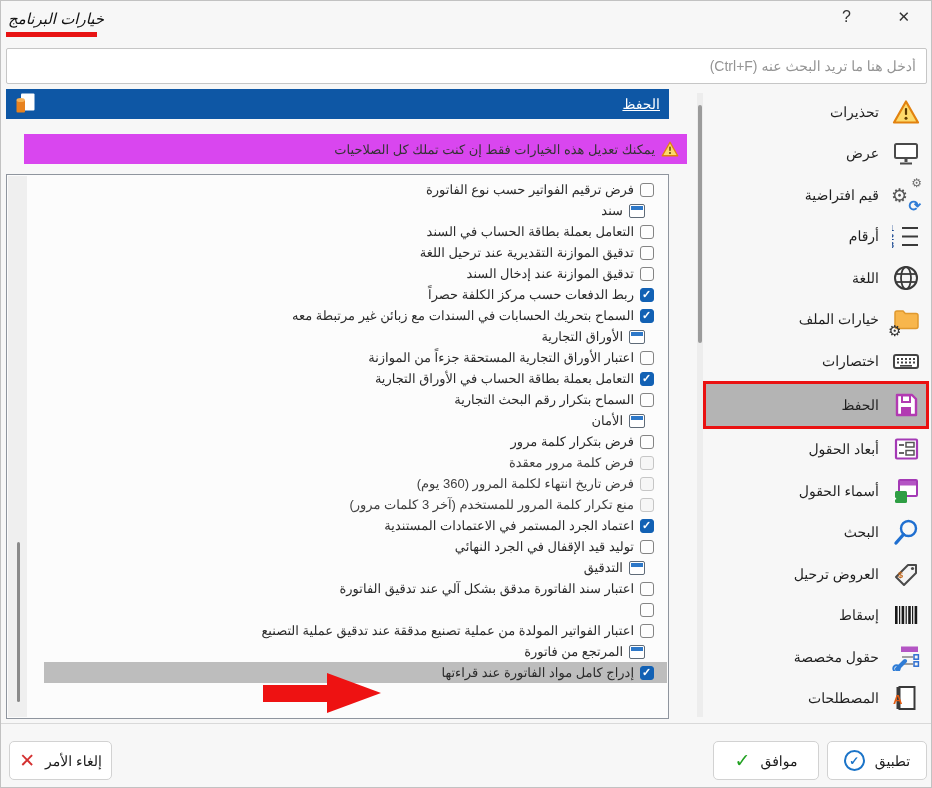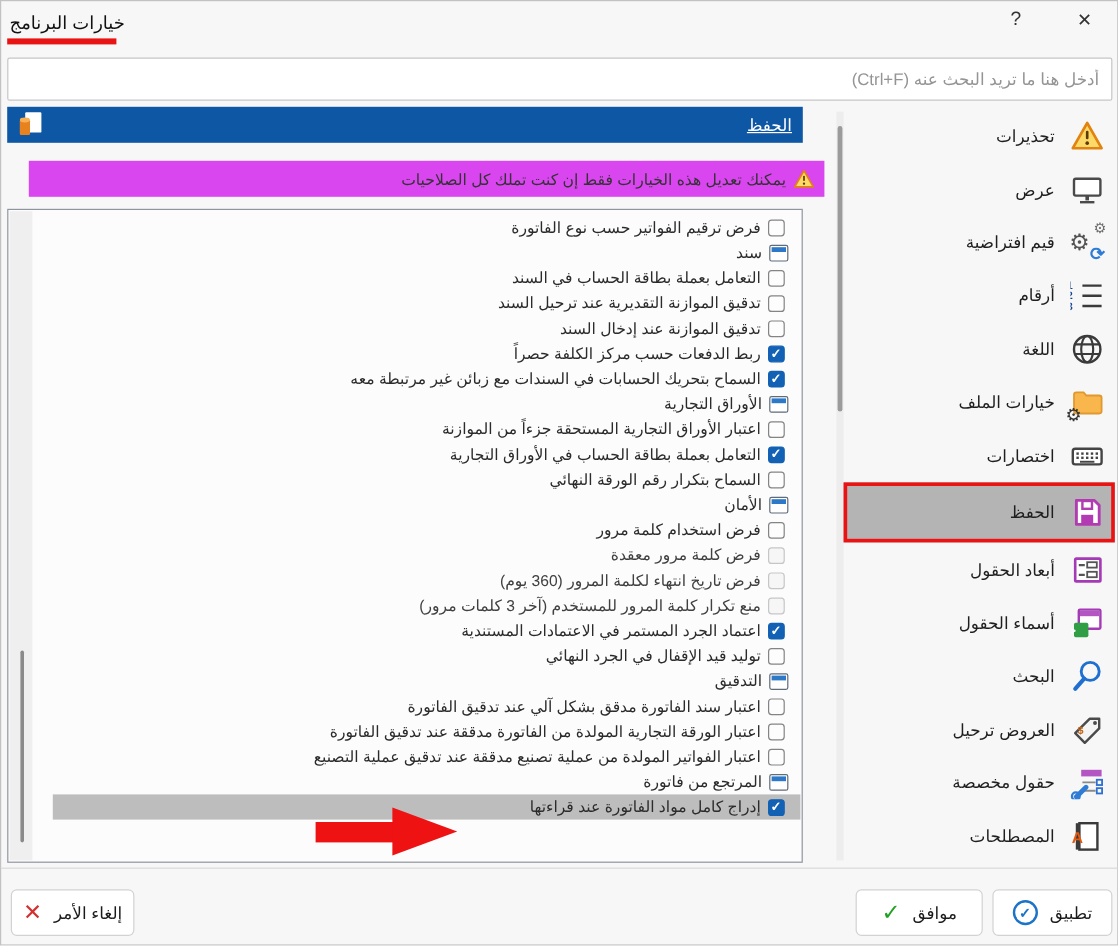--- a/index.html
+++ b/index.html
@@ -2,21 +2,21 @@
 <html><head>
 <meta charset="utf-8">
 <style>
   * { margin:0; padding:0; box-sizing:border-box; }
   html,body { background:#e9e9e9; }
   body { font-family:"Liberation Sans", sans-serif; }
   .dialog { position:relative; width:932px; height:788px; background:#f7f7f7;
             border:1px solid #c2c2c2; overflow:hidden; }
 
   
-  .title { position:absolute; left:7px; top:9px; font-size:15px; color:#111; }
+  .title { position:absolute; left:7px; top:9px; font-size:15px; color:#111;font-style:italic; }
   .title-underline { position:absolute; left:5px; top:31px; width:91px; height:5px; background:#e81414; }
   .win-help { position:absolute; right:80px; top:7px; font-size:16px; color:#333; cursor:default; }
   .win-close { position:absolute; right:21px; top:7px; font-size:15px; color:#333; cursor:default; }
 
   
   .search { position:absolute; left:5px; top:47px; width:921px; height:36px;
             border:1px solid #c6c6c6; border-radius:2px; background:#fff;
             direction:rtl; padding:0 10px; font-size:14px; color:#333; outline:none;
             font-family:"Liberation Sans", sans-serif; }
   .search::placeholder { color:#949494; }
@@ -33,21 +33,21 @@
               background:#d946ef; direction:rtl; display:flex; align-items:center;
               gap:6px; padding:0 8px; font-size:13px; color:#333; }
 
   
   .list { position:absolute; left:5px; top:173px; width:663px; height:545px;
           background:#fcfcfc; border:1px solid #8f959e; }
   .list-scroll-track { position:absolute; left:1px; top:1px; width:19px; height:541px; background:#efefef; }
   .list-scroll-thumb { position:absolute; left:9px; top:366px; width:3px; height:160px; background:#8a8a8a; border-radius:2px; }
   .rows { position:absolute; left:21px; right:1px; top:4px; direction:rtl; }
   .row { height:21px; display:flex; align-items:center; gap:6px; font-size:13px; color:#2b2b2b; padding-right:13px; }
-  .row.group { padding-right:10px; }
+  .row.group { padding-right:22px; }
   .row.hl { background:#bdbdbd;margin-left:16px; }
   .cb { width:14px; height:14px; border:1px solid #848484; border-radius:3px; background:#fdfdfd; flex:0 0 auto; position:relative; }
   .cb.checked { background:#1261b4; border-color:#1261b4; }
   .cb.checked::after { content:"✓"; position:absolute; left:1px; top:-1px; color:#fff; font-size:11px; font-weight:bold; }
   .cb.disabled { border-color:#c6c6c6; background:#f6f6f6; }
   .row.disabled .row-label { color:#404040; }
   .win { width:16px; height:14px; border:1px solid #5f6b78; border-radius:2px; background:#fff; flex:0 0 auto; padding:1px; }
   .win .win-bar { display:block; width:100%; height:4px; background:#2e78c8; }
 
   
@@ -129,21 +129,21 @@
             <span class="win-bar"></span>
           </span>
           <span class="row-label">سند</span>
         </div>
       <div class="row item">
           <span class="cb"></span>
           <span class="row-label">التعامل بعملة بطاقة الحساب في السند</span>
         </div>
       <div class="row item">
           <span class="cb"></span>
-          <span class="row-label">تدقيق الموازنة التقديرية عند ترحيل السند</span>
+          <span class="row-label">تدقيق الموازنة التقديرية عند ترحيل اللغة</span>
         </div>
       <div class="row item">
           <span class="cb"></span>
           <span class="row-label">تدقيق الموازنة عند إدخال السند</span>
         </div>
       <div class="row item">
           <span class="cb checked"></span>
           <span class="row-label">ربط الدفعات حسب مركز الكلفة حصراً</span>
         </div>
       <div class="row item">
@@ -159,31 +159,31 @@
       <div class="row item">
           <span class="cb"></span>
           <span class="row-label">اعتبار الأوراق التجارية المستحقة جزءاً من الموازنة</span>
         </div>
       <div class="row item">
           <span class="cb checked"></span>
           <span class="row-label">التعامل بعملة بطاقة الحساب في الأوراق التجارية</span>
         </div>
       <div class="row item">
           <span class="cb"></span>
-          <span class="row-label">السماح بتكرار رقم الورقة النهائي</span>
+          <span class="row-label">السماح بتكرار رقم البحث التجارية</span>
         </div>
       <div class="row group">
           <span class="win">
             <span class="win-bar"></span>
           </span>
           <span class="row-label">الأمان</span>
         </div>
       <div class="row item">
           <span class="cb"></span>
-          <span class="row-label">فرض استخدام كلمة مرور</span>
+          <span class="row-label">فرض بتكرار كلمة مرور</span>
         </div>
       <div class="row item disabled">
           <span class="cb disabled"></span>
           <span class="row-label">فرض كلمة مرور معقدة</span>
         </div>
       <div class="row item disabled">
           <span class="cb disabled"></span>
           <span class="row-label">فرض تاريخ انتهاء لكلمة المرور (360 يوم)</span>
         </div>
       <div class="row item disabled">
@@ -203,21 +203,20 @@
             <span class="win-bar"></span>
           </span>
           <span class="row-label">التدقيق</span>
         </div>
       <div class="row item">
           <span class="cb"></span>
           <span class="row-label">اعتبار سند الفاتورة مدقق بشكل آلي عند تدقيق الفاتورة</span>
         </div>
       <div class="row item">
           <span class="cb"></span>
-          <span class="row-label">اعتبار الورقة التجارية المولدة من الفاتورة مدققة عند تدقيق الفاتورة</span>
         </div>
       <div class="row item">
           <span class="cb"></span>
           <span class="row-label">اعتبار الفواتير المولدة من عملية تصنيع مدققة عند تدقيق عملية التصنيع</span>
         </div>
       <div class="row group">
           <span class="win">
             <span class="win-bar"></span>
           </span>
           <span class="row-label">المرتجع من فاتورة</span>
@@ -376,20 +375,36 @@
       <span class="side-icon">
         <svg width="28" height="28" viewBox="0 0 28 28">
             <path d="M4 17 L16 5 h8 v8 L12 25 z" fill="#f4f4f4" stroke="#4a4a4a" stroke-width="2" stroke-linejoin="round"></path>
             <circle cx="20.5" cy="8.5" r="1.6" fill="#4a4a4a"></circle>
             <text x="11" y="18" font-size="9" font-weight="bold" fill="#c2661a" font-family="Liberation Sans">$</text>
           </svg>
       </span>
       <span class="side-label">العروض ترحيل</span>
     </div>
 
+    <div class="side-item">
+      <span class="side-icon">
+        <svg width="28" height="28" viewBox="0 0 28 28">
+            <g fill="#1a1a1a">
+              <rect x="3" y="5" width="2.6" height="18"></rect>
+              <rect x="7" y="5" width="1.2" height="18"></rect>
+              <rect x="9.6" y="5" width="2.6" height="18"></rect>
+              <rect x="13.6" y="5" width="1.2" height="18"></rect>
+              <rect x="16.2" y="5" width="2.6" height="18"></rect>
+              <rect x="20" y="5" width="1.2" height="18"></rect>
+              <rect x="22.6" y="5" width="2.6" height="18"></rect>
+            </g>
+          </svg>
+      </span>
+      <span class="side-label">إسقاط</span>
+    </div>
 
     <div class="side-item">
       <span class="side-icon">
         <svg width="28" height="28" viewBox="0 0 28 28">
             <rect x="9" y="3.5" width="17" height="5.5" fill="#b455c4"></rect>
             <line x1="10" y1="14" x2="21" y2="14" stroke="#8a8a8a" stroke-width="1.6"></line>
             <rect x="22" y="11.8" width="4.4" height="4.4" fill="none" stroke="#2f6fd0" stroke-width="1.5"></rect>
             <line x1="10" y1="21" x2="21" y2="21" stroke="#8a8a8a" stroke-width="1.6"></line>
             <rect x="22" y="18.8" width="4.4" height="4.4" fill="none" stroke="#2f6fd0" stroke-width="1.5"></rect>
             <path d="M5 26 L13 18" stroke="#2f7cd6" stroke-width="4" stroke-linecap="round"></path>

